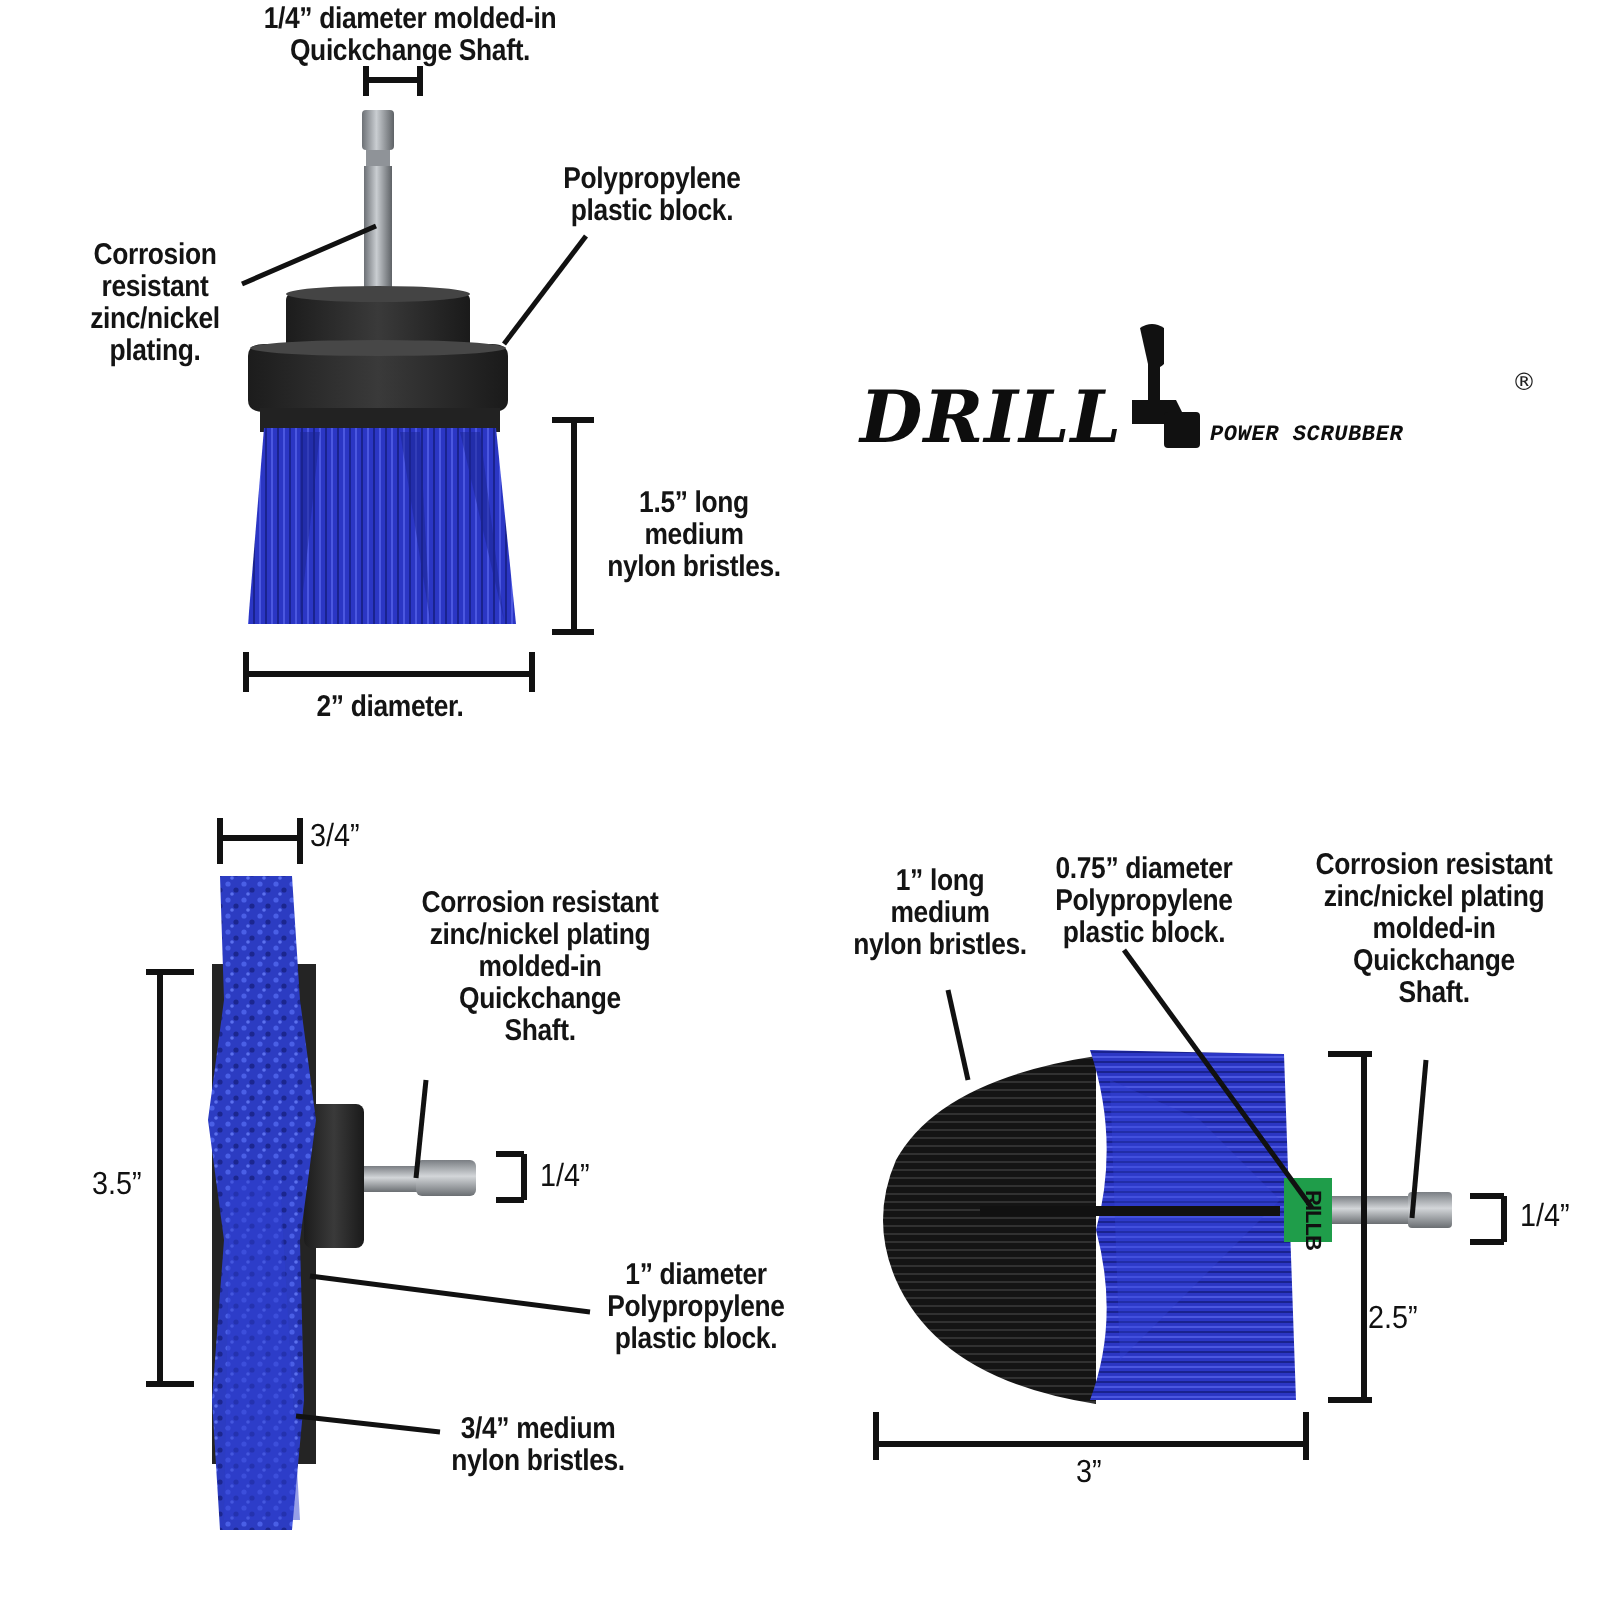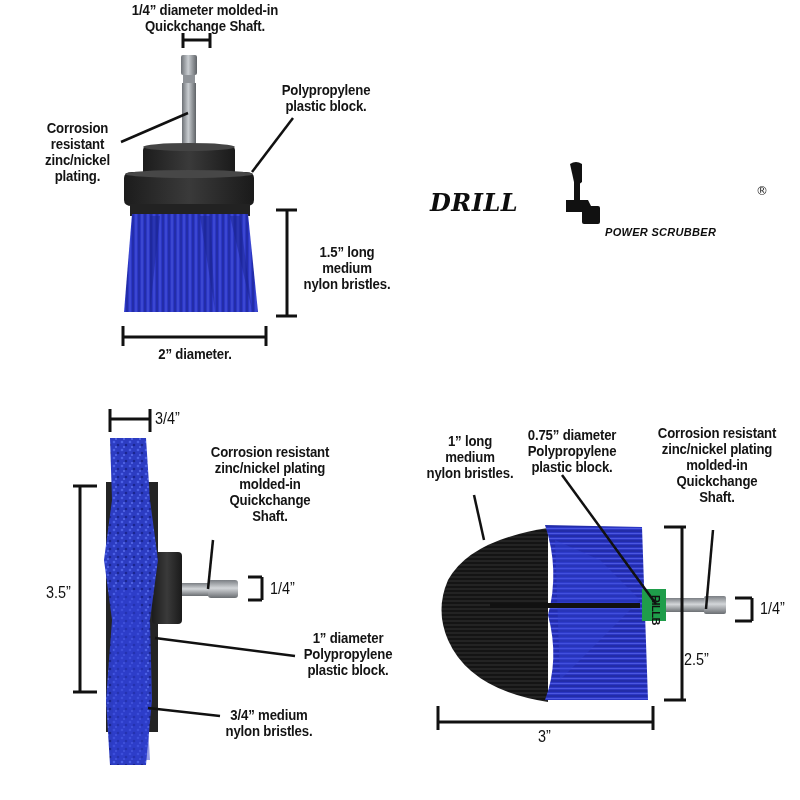--- a/index.html
+++ b/index.html
@@ -7,23 +7,23 @@
          font-family: "Liberation Sans", "DejaVu Sans", sans-serif; color: #111; }
   .lbl { position: absolute; text-align: center; font-family: "Liberation Sans Narrow", "Liberation Sans", sans-serif;
          font-size: 15px; line-height: 16px; font-weight: bold; color: #141414; letter-spacing: -0.2px;
          transform: scaleX(0.88); transform-origin: center top; white-space: nowrap; }
   .lbl span { display: block; }
   .dim { position: absolute; font-family: "Liberation Sans", sans-serif; font-size: 16px; font-weight: normal;
          color: #111; transform: scaleX(0.9); transform-origin: left top; white-space: nowrap; }
   svg.art { position: absolute; left: 0; top: 0; }
   .logo { position: absolute; left: 430px; top: 160px; width: 350px; height: 90px; }
   .logo-text { position: absolute; font-family: "DejaVu Serif", "Liberation Serif", serif; font-weight: bold; font-style: italic;
-               font-size: 24px; color: #0d0d0d; letter-spacing: 0.5px; top: 28px; transform: scaleX(1.0); }
-  .logo-sub { position: absolute; font-family: Liberation Sans, sans-serif; font-weight: bold; font-style: italic;
-              font-size: 11px; color: #0d0d0d; left: 175px; top: 66px; letter-spacing: 0.3px; }
+               font-size: 36px; color: #0d0d0d; letter-spacing: 0.5px; top: 28px; transform: scaleX(1.0); }
+  .logo-sub { position: absolute; font-family: Liberation Mono, monospace; font-weight: bold; font-style: italic;
+              font-size: 11px; color: #0d0d0d; left: 175px; top: 52px; letter-spacing: 0.3px; }
   .logo-reg { position: absolute; font-family: "DejaVu Sans", sans-serif; font-size: 12px; left: 326px; top: 24px; color: #222; }
 </style>
 </head>
 <body>
 
 <svg class="art" width="800" height="800" viewBox="0 0 800 800">
   <defs>
     <linearGradient id="steel" x1="0" x2="1" y1="0" y2="0">
       <stop offset="0" stop-color="#6d7176"></stop>
         <stop offset="0.45" stop-color="#c9cdd1"></stop>

